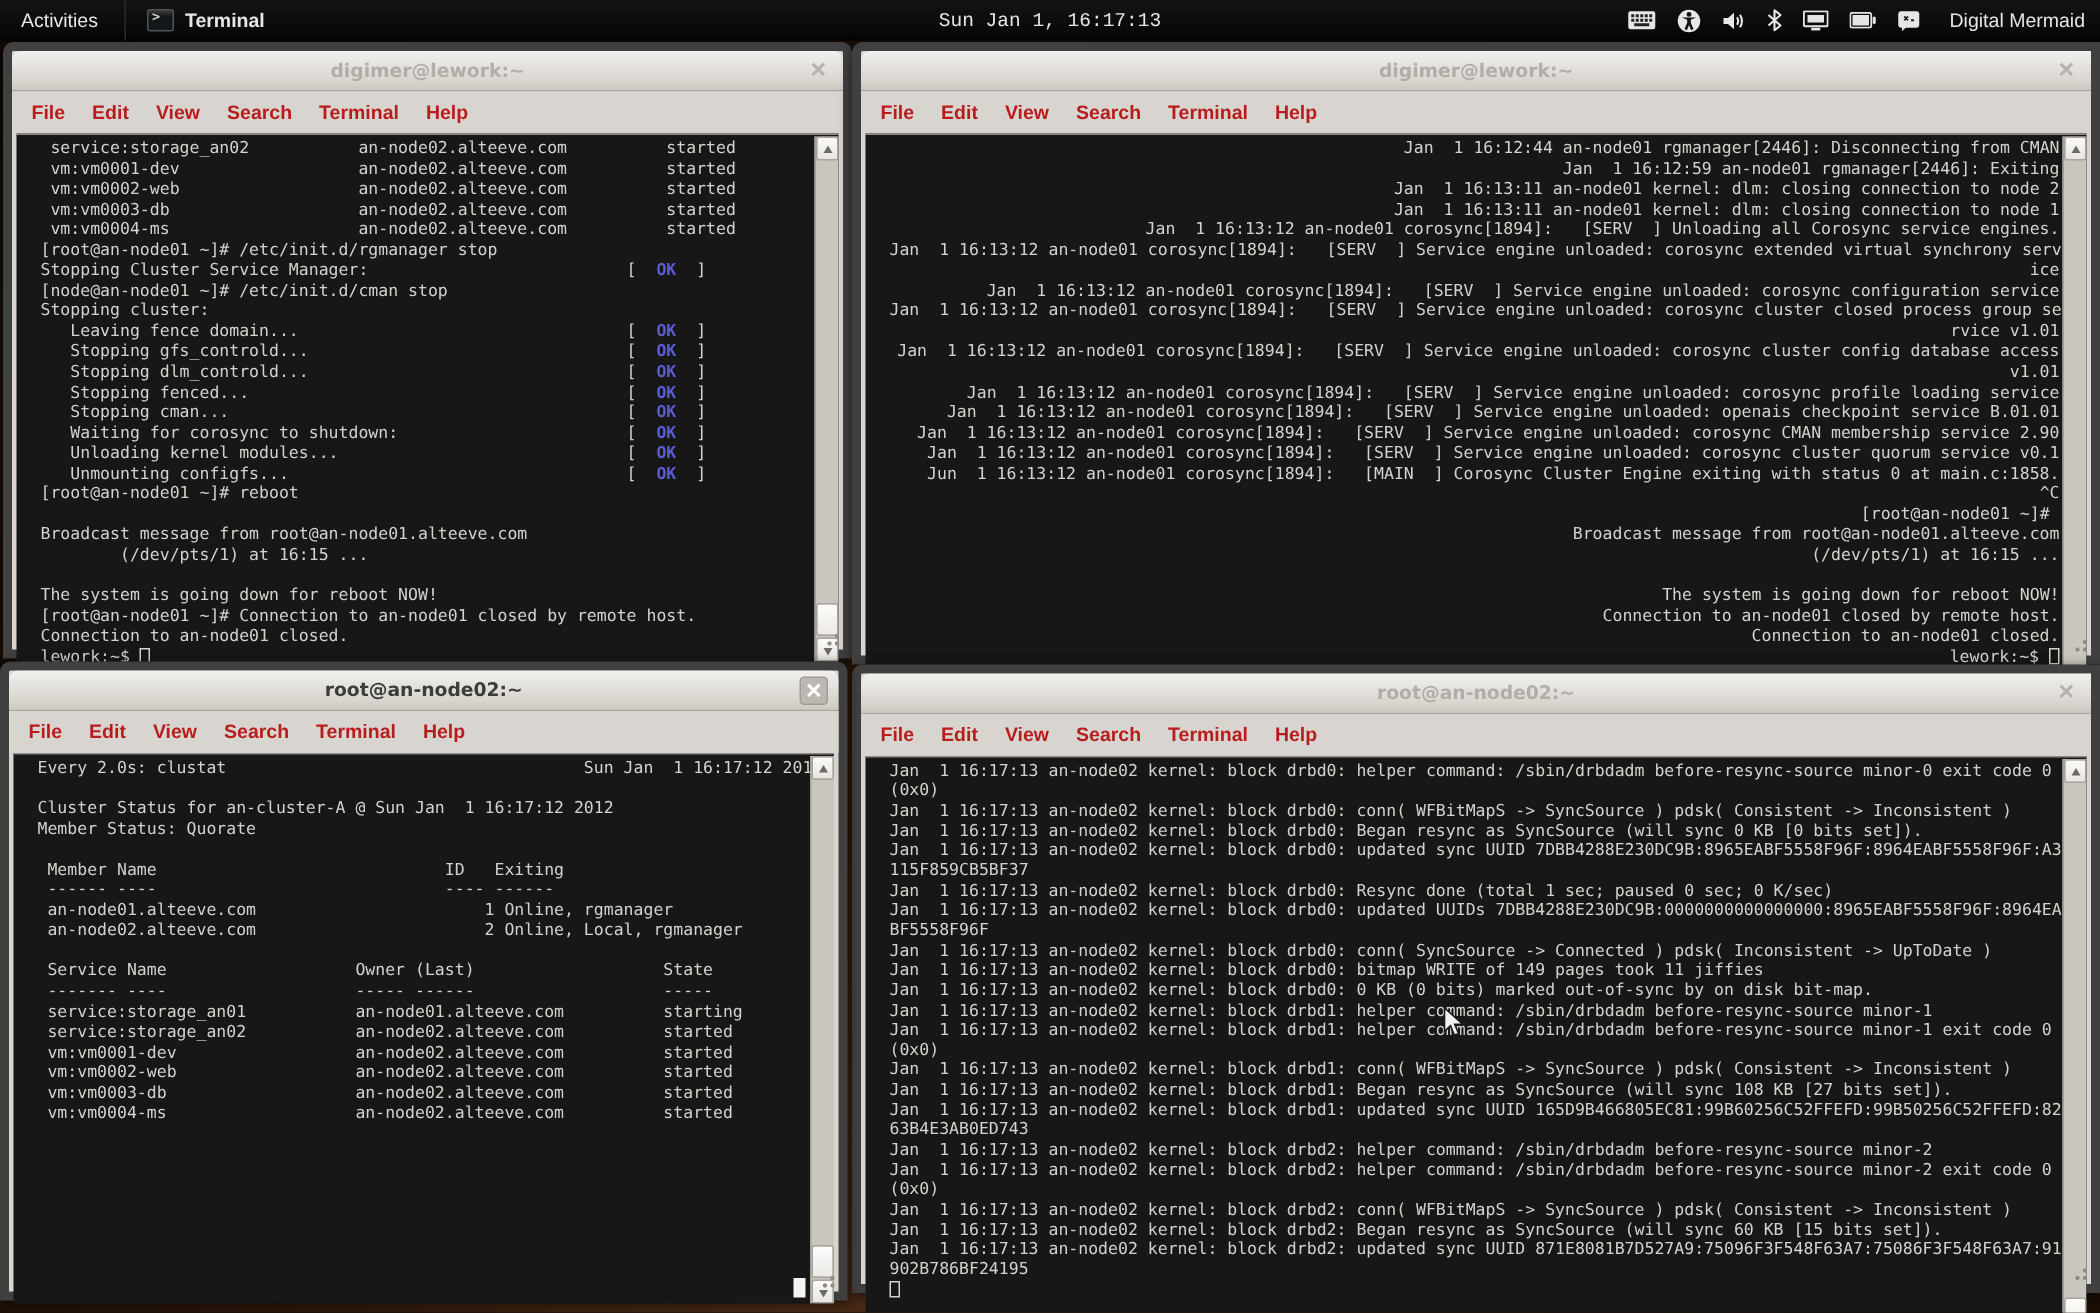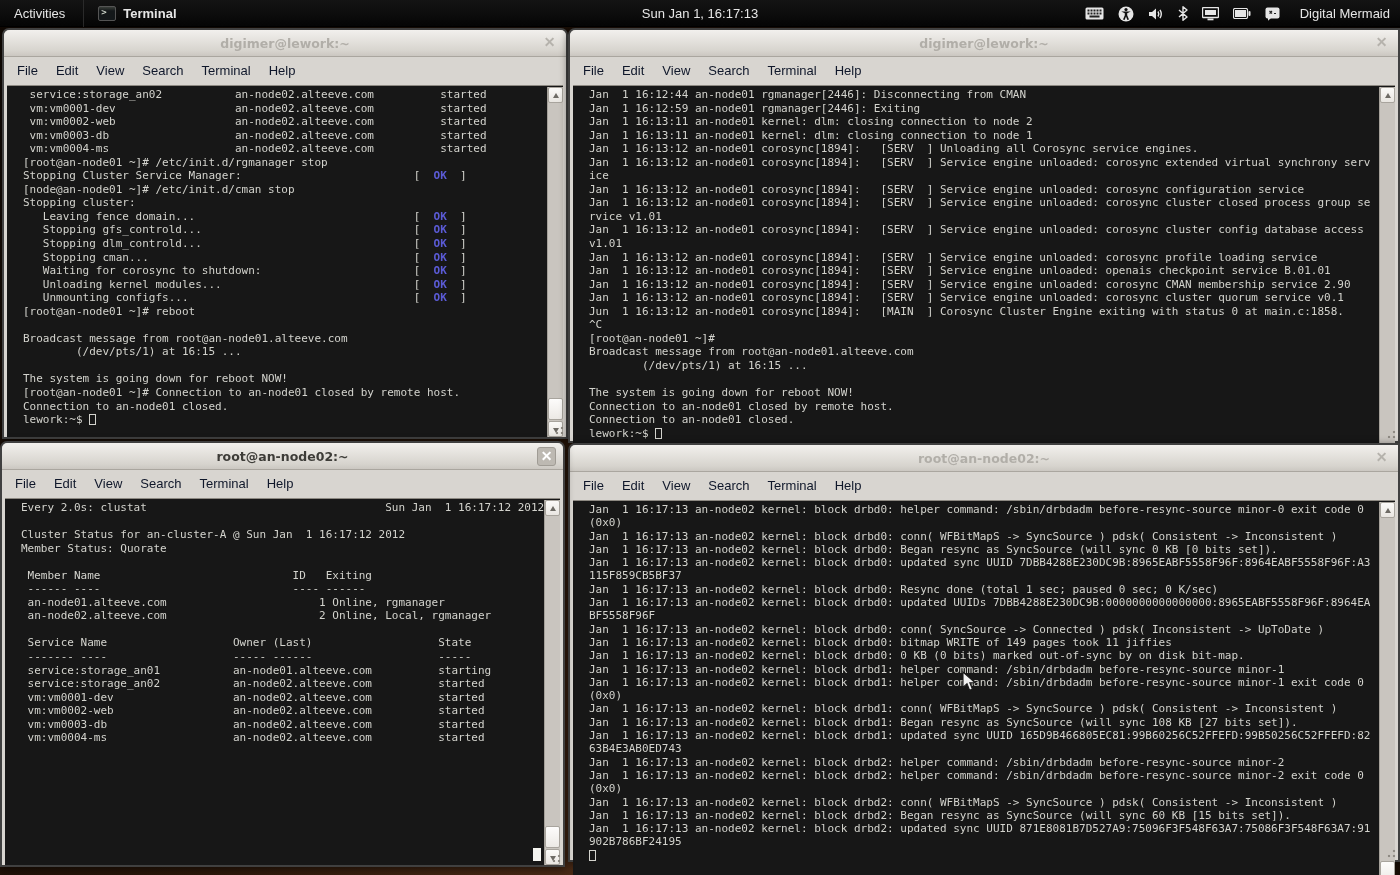--- a/index.html
+++ b/index.html
@@ -19,49 +19,49 @@
     font-size:13px;
   }
   .tb-activities { padding:0 18px 0 14px; height:27px; line-height:27px; }
   .tb-appmenu { display:flex; align-items:center; gap:7px; height:27px; padding:0 14px;
     border-left:1px solid #2a2a2a; font-weight:bold; }
   .tb-appicon { width:18px; height:15px; background:linear-gradient(#3a3f3a,#14181a 30%);
     border:1px solid #555; border-radius:2px; position:relative; }
   .tb-appicon::before { content:">"; position:absolute; left:2px; top:0px;
     font:bold 9px "DejaVu Sans Mono", monospace; color:#cfd6cc; }
   .tb-clock { position:absolute; left:0; right:0; text-align:center; pointer-events:none; }
-  .tb-clock span { pointer-events:auto; }
+  .tb-clock span { pointer-events:auto;font-family:Liberation Mono, monospace; }
   .tb-right { position:absolute; right:10px; top:0; height:27px; display:flex; align-items:center; gap:14px; }
   .tb-right svg { display:block; }
   .tb-user { display:flex; align-items:center; gap:20px; font-size:13px; color:#e6e6e6; }
 
   
   .window {
     position:absolute; background:#d8d5d0;
-    border:2px solid #404040; border-radius:7px 7px 0 0;
+    border:6px solid #404040; border-radius:7px 7px 0 0;
     box-shadow:0 2px 8px rgba(0,0,0,.55);
     padding:0 3px 3px 3px;
   }
   .titlebar {
     height:27px; margin:0 -3px; position:relative;
     background:linear-gradient(#f2f0ed,#d7d4ce 80%,#cbc7c1);
     border-radius:6px 6px 0 0;
     border-bottom:1px solid #aaa69f;
     text-align:center; line-height:26px;
   }
   .titlebar .title { font-size:12.5px; font-weight:bold; color:#b1aea8; font-family:"DejaVu Sans", "Liberation Sans", sans-serif; }
   .window.focused .titlebar .title { color:#3d3c38; }
   .close-btn {
     position:absolute; right:7px; top:4px; width:19px; height:19px; line-height:17px;
     text-align:center; color:#b5b2ac; font-size:14px; font-weight:bold; border-radius:3px;
   }
   .window.focused .close-btn { background:#bdb9b2; color:#ffffff; border:1px solid #a09c95; }
   .menubar {
     height:28px; line-height:28px; margin:0 -3px; padding-left:4px;
-    background:#d8d5d0; font-size:13px; color:#0f172a;
+    background:#d8d5d0; font-size:13px; color:#b91c1c;font-weight:bold;
   }
   .menu-item { display:inline-block; padding:0 9px; }
   .term {
     position:relative; background:#171717; overflow:hidden;
     border-top:1px solid #8d8982;
     font-family:"DejaVu Sans Mono", "Liberation Mono", monospace;
     font-size:11px; color:#d3d3cd;
     padding:2px 18px 0 16px;
   }
   .tline { white-space:pre; line-height:13.55px; min-height:13.55px; }
@@ -182,20 +182,21 @@
       <div class="tline"> vm:vm0002-web                  an-node02.alteeve.com          started</div>
       <div class="tline"> vm:vm0003-db                   an-node02.alteeve.com          started</div>
       <div class="tline"> vm:vm0004-ms                   an-node02.alteeve.com          started</div>
       <div class="tline">[root@an-node01 ~]# /etc/init.d/rgmanager stop</div>
       <div class="tline">Stopping Cluster Service Manager:                          [  <span class="ok">OK</span>  ]</div>
       <div class="tline">[node@an-node01 ~]# /etc/init.d/cman stop</div>
       <div class="tline">Stopping cluster:</div>
       <div class="tline">   Leaving fence domain...                                 [  <span class="ok">OK</span>  ]</div>
       <div class="tline">   Stopping gfs_controld...                                [  <span class="ok">OK</span>  ]</div>
       <div class="tline">   Stopping dlm_controld...                                [  <span class="ok">OK</span>  ]</div>
+      <div class="tline">   Stopping fenced...                                      [  <span class="ok">OK</span>  ]</div>
       <div class="tline">   Stopping cman...                                        [  <span class="ok">OK</span>  ]</div>
       <div class="tline">   Waiting for corosync to shutdown:                       [  <span class="ok">OK</span>  ]</div>
       <div class="tline">   Unloading kernel modules...                             [  <span class="ok">OK</span>  ]</div>
       <div class="tline">   Unmounting configfs...                                  [  <span class="ok">OK</span>  ]</div>
       <div class="tline">[root@an-node01 ~]# reboot</div>
       <div class="tline"></div>
       <div class="tline">Broadcast message from root@an-node01.alteeve.com</div>
       <div class="tline">        (/dev/pts/1) at 16:15 ...</div>
       <div class="tline"></div>
       <div class="tline">The system is going down for reboot NOW!</div>
@@ -216,21 +217,21 @@
 </div>
 
 <div class="window" style="left:568px; top:28px; width:832px; height:415px; border-radius:7px 0 0 0;">
   <div class="titlebar" style="border-radius:6px 0 0 0;">
     <span class="title">digimer@lework:~</span>
     <span class="close-btn">✕</span>
   </div>
   <div class="menubar">
     <span class="menu-item">File</span><span class="menu-item">Edit</span><span class="menu-item">View</span><span class="menu-item">Search</span><span class="menu-item">Terminal</span><span class="menu-item">Help</span>
   </div>
-  <div class="term" style="height:424px;">
+  <div class="term" style="height:424px;text-align:right;">
       <div class="tline">Jan  1 16:12:44 an-node01 rgmanager[2446]: Disconnecting from CMAN</div>
       <div class="tline">Jan  1 16:12:59 an-node01 rgmanager[2446]: Exiting</div>
       <div class="tline">Jan  1 16:13:11 an-node01 kernel: dlm: closing connection to node 2</div>
       <div class="tline">Jan  1 16:13:11 an-node01 kernel: dlm: closing connection to node 1</div>
       <div class="tline">Jan  1 16:13:12 an-node01 corosync[1894]:   [SERV  ] Unloading all Corosync service engines.</div>
       <div class="tline">Jan  1 16:13:12 an-node01 corosync[1894]:   [SERV  ] Service engine unloaded: corosync extended virtual synchrony serv</div>
       <div class="tline">ice</div>
       <div class="tline">Jan  1 16:13:12 an-node01 corosync[1894]:   [SERV  ] Service engine unloaded: corosync configuration service</div>
       <div class="tline">Jan  1 16:13:12 an-node01 corosync[1894]:   [SERV  ] Service engine unloaded: corosync cluster closed process group se</div>
       <div class="tline">rvice v1.01</div>

